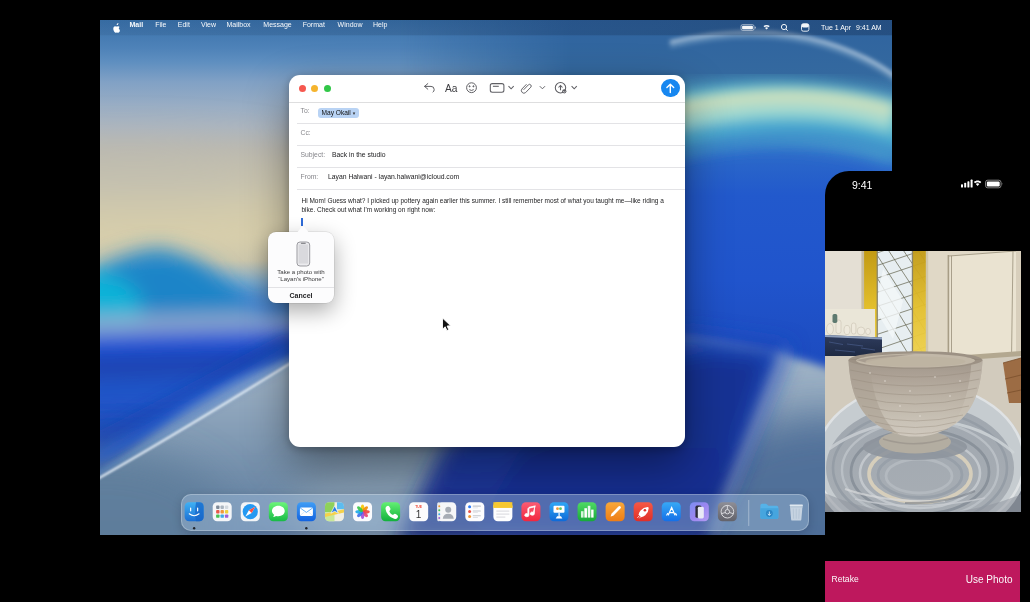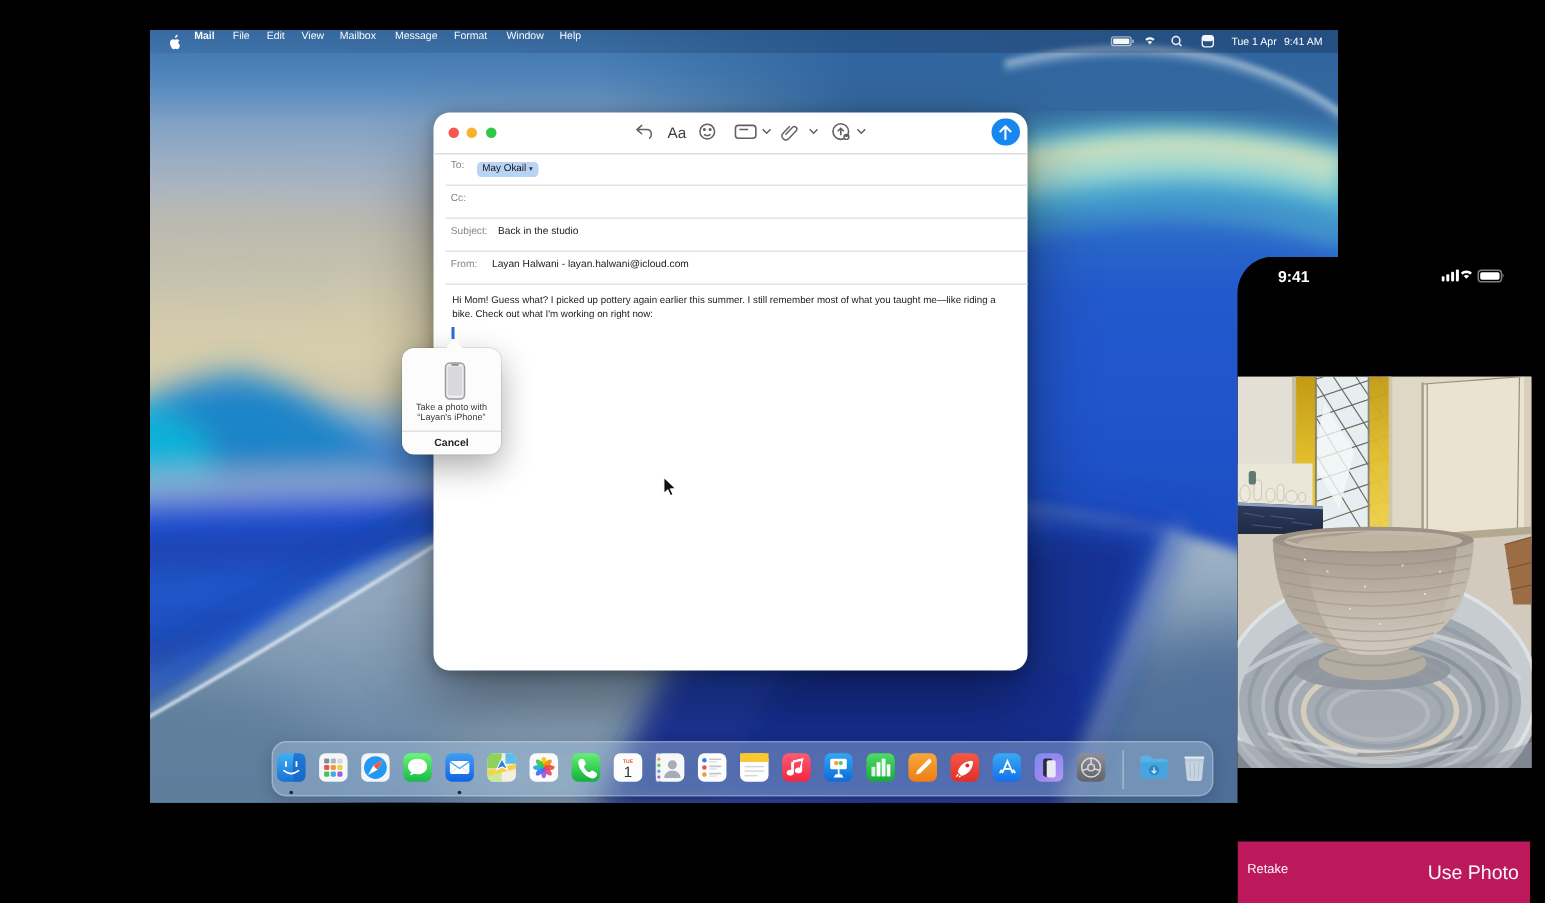--- a/index.html
+++ b/index.html
@@ -469,21 +469,21 @@
 </g>
 <circle cx="13.099999999999994" cy="34.3" r="1.2" fill="#20242a"></circle>
         <circle cx="125.3" cy="34.3" r="1.2" fill="#20242a"></circle>
 </svg>
     </div>
 <svg width="12" height="16" viewBox="0 0 12 16" style="position:absolute;left:341px;top:297px">
       <path d="M1.5,1 L1.5,12.2 L4.2,9.8 L5.9,13.6 L7.8,12.7 L6.1,9 L9.7,8.8 Z" fill="#111" stroke="#fff" stroke-width="0.9"></path>
     </svg>
 </div>
 <div style="position:absolute;left:824.5px;top:171px;width:205.5px;height:431px;background:#000;border-top-left-radius:24px;overflow:hidden">
-<div style="position:absolute;left:27.5px;top:7.8px;font-size:10.5px;font-weight:700;color:#fff">9:41</div>
+<div style="position:absolute;left:27.5px;top:7.8px;font-size:10.5px;font-weight:400;color:#fff">9:41</div>
 <svg width="46" height="12" viewBox="0 0 46 12" style="position:absolute;left:136px;top:7.3px">
 <g fill="#fff">
 <rect x="0" y="6.2" width="2" height="3.4" rx="0.7"></rect>
         <rect x="3.2" y="4.8" width="2" height="4.8" rx="0.7"></rect>
         <rect x="6.4" y="3.2" width="2" height="6.4" rx="0.7"></rect>
         <rect x="9.6" y="1.6" width="2" height="8" rx="0.7"></rect>
 <path d="M20.3,3.9 C18.2,1.9 15,1.9 12.9,3.9 L14.1,5.2 C15.5,3.9 17.7,3.9 19.1,5.2 Z M18.4,6 C17.3,5 15.9,5 14.8,6 L16.6,7.9 Z"></path>
 <rect x="24.5" y="2.2" width="15.5" height="7.6" rx="2.2" fill="none" stroke="#fff" stroke-width="1" opacity="0.5"></rect>
 <rect x="25.8" y="3.5" width="12.9" height="5" rx="1.2"></rect>
 <path d="M40.8,4.4 q1.4,1.2 0,2.8 Z" opacity="0.5"></path>
@@ -607,14 +607,14 @@
       </g>
 
 <ellipse cx="90.5" cy="109" rx="67" ry="8.8" fill="#9c9184"></ellipse>
 <path d="M23.5,109 Q90.5,97.5 157.5,109 Q90.5,102 23.5,109 Z" fill="#8a7f70"></path>
 <ellipse cx="90.5" cy="109.6" rx="59.5" ry="7" fill="#c2b8a8"></ellipse>
 <path d="M31,109 Q60,103.6 90,103.3 Q70,105 40,111.5 Z" fill="#a1968a" opacity="0.8"></path>
 <ellipse cx="90.5" cy="110.6" rx="50" ry="5.2" fill="#bdb3a1" opacity="0.85"></ellipse>
 </svg>
 <div style="position:absolute;left:0;top:390px;width:195px;height:49px;background:#be185d">
 <div style="position:absolute;left:7px;top:13.2px;font-size:8.6px;color:#fafafa">Retake</div>
-<div style="position:absolute;right:7px;top:13.2px;font-size:13px;color:#fafafa">Use Photo</div>
+<div style="position:absolute;right:7px;top:13.2px;font-size:10px;color:#fafafa">Use Photo</div>
 </div>
 </div>
 </body></html>

